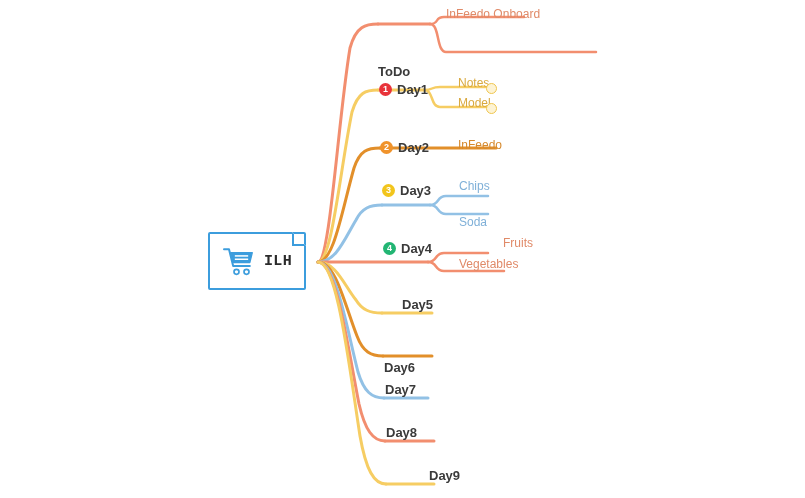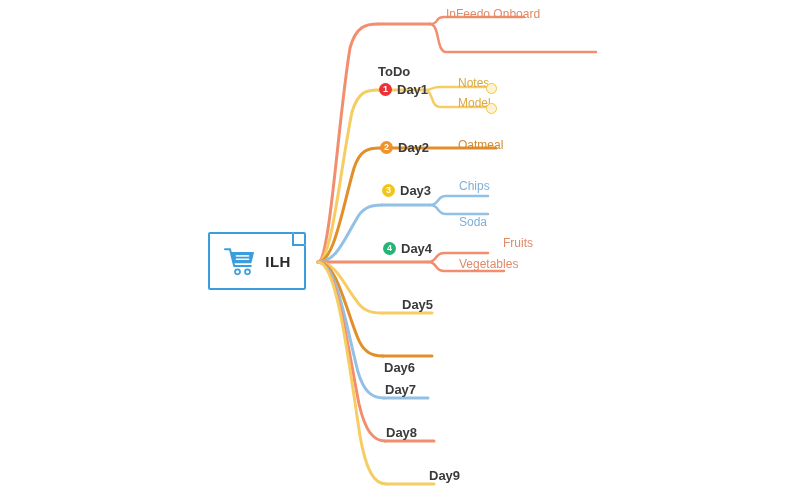--- a/index.html
+++ b/index.html
@@ -59,20 +59,21 @@
   .root-node .cart-icon {
     width: 34px;
     height: 30px;
     flex: none;
   }
   .root-node .root-label {
     font-size: 15px;
     font-weight: bold;
     color: #2b2b2b;
     letter-spacing: 0.4px;
+    font-family: Liberation Mono, monospace;
   }
 
   
   .branch {
     position: absolute;
     display: flex;
     align-items: center;
     gap: 5px;
     white-space: nowrap;
     z-index: 4;
@@ -228,21 +229,21 @@
 
   <div class="child" style="left:446px; top:8px; color:#e08a68;">InFeedo Onboard</div>
 
 
   <div class="child" style="left:458px; top:77px; color:#d9a93f;">Notes</div>
   <div class="end-dot" style="left:486px; top:83px;"></div>
 
   <div class="child" style="left:458px; top:97px; color:#d9a93f;">Model</div>
   <div class="end-dot" style="left:486px; top:103px;"></div>
 
-  <div class="child" style="left:458px; top:139px; color:#d6892c;">Oatmeal</div>
+  <div class="child" style="left:458px; top:139px; color:#d6892c;">InFeedo</div>
 
   <div class="child" style="left:459px; top:180px; color:#7fb0d8;">Chips</div>
 
   <div class="child" style="left:459px; top:216px; color:#7fb0d8;">Soda</div>
 
   <div class="child" style="left:459px; top:237px; color:#e08a68;padding-left:44px;">Fruits</div>
 
   <div class="child" style="left:459px; top:258px; color:#e08a68;">Vegetables</div>
 
 </div>

